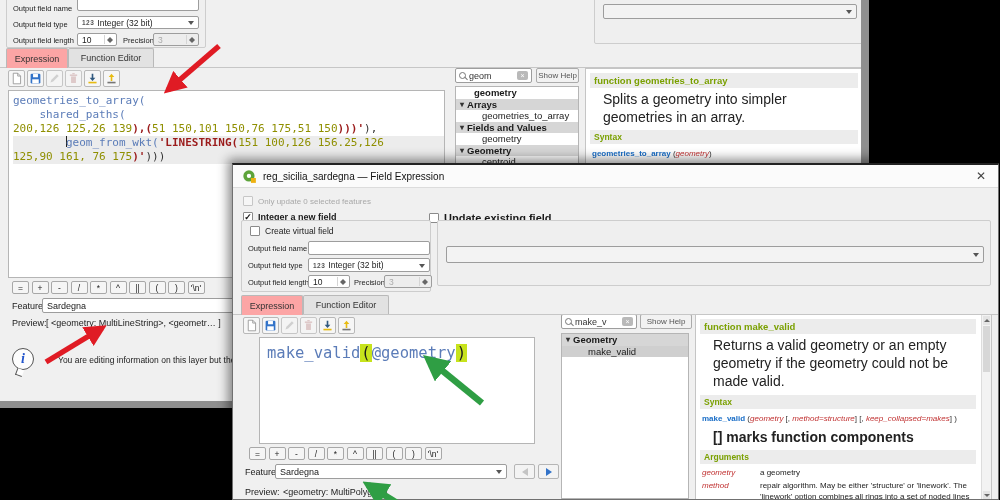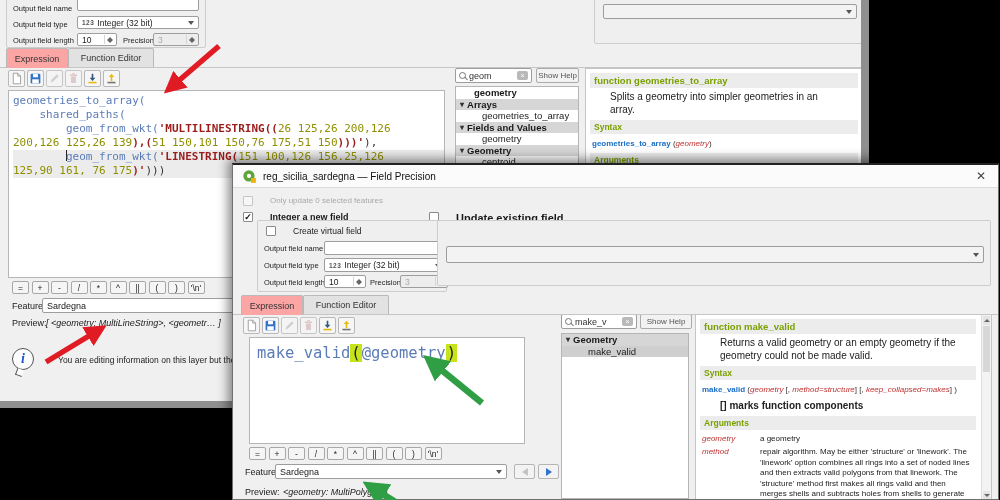--- a/index.html
+++ b/index.html
@@ -17,21 +17,21 @@
   .inp{position:absolute;background:#fff;border:1px solid #9d9d9d;border-radius:2px}
   .combo{position:absolute;background:#fff;border:1px solid #9d9d9d;border-radius:2px;font-size:8.5px;display:flex;align-items:center;padding:0 12px 0 4px;white-space:nowrap;overflow:hidden}
   .combo.disabled{background:#f3f3f3;color:#999}
   .drop-arr{position:absolute;right:4px;top:50%;margin-top:-1.5px;width:0;height:0;border-left:3.5px solid transparent;border-right:3.5px solid transparent;border-top:4px solid #555}
   .type-prefix{font-size:6.5px;font-weight:bold;color:#555;margin-right:3px;letter-spacing:.5px}
   .spin{position:absolute;background:#fff;border:1px solid #9d9d9d;border-radius:2px;font-size:8.5px;display:flex;align-items:center;padding:0 13px 0 4px}
   .spin.disabled{background:#ededed;color:#aaa}
   .updown{position:absolute;right:1px;top:1px;bottom:1px;width:11px;display:flex;flex-direction:column;justify-content:space-between;align-items:center;padding:2px 0;border-left:1px solid #d5d5d5}
   .tri-up{width:0;height:0;border-left:3px solid transparent;border-right:3px solid transparent;border-bottom:3.5px solid #666}
   .tri-dn{width:0;height:0;border-left:3px solid transparent;border-right:3px solid transparent;border-top:3.5px solid #666}
-  .chk{position:absolute;display:flex;gap:17px;font-size:8.5px;white-space:nowrap}
+  .chk{position:absolute;display:flex;align-items:center;gap:5px;font-size:8.5px;white-space:nowrap}
   .chk .box{width:10px;height:10px;background:#fff;border:1px solid #8a8a8a;border-radius:1px;font-size:9px;line-height:9px;text-align:center;color:#111;font-weight:bold;flex:none}
   .chk.checked .box::after{content:"✓"}
   .chk.bold{font-weight:bold}
   .chk.disabled{color:#a8a8a8}
   .chk.disabled .box{border-color:#c6c6c6;background:#f6f6f6}
   .tab{position:absolute;height:19px;font-size:9px;display:flex;align-items:center;justify-content:center;border:1px solid #b9b9b9;border-bottom:none;border-radius:2px 2px 0 0;background:#e2e2e2;color:#333;z-index:2}
   .tab.active{background:#fca5a5;height:20px;z-index:3}
   .hline{position:absolute;height:1px;background:#c6c6c6;z-index:1}
   .tbtn{position:absolute;width:17px;height:17px;border:1px solid #b8b8b8;border-radius:2px;background:#f6f6f6;display:flex;align-items:center;justify-content:center}
   .tbtn svg{width:13px;height:13px}
@@ -43,37 +43,37 @@
   .tk-fn,.tk-par,.tk-var{color:var(--code-function)}
   .tk-str{color:var(--code-string);font-weight:bold}
   .tk-num{color:var(--code-number)}
   .tk-pun,.tk-ws{color:#333}
   .tk-hl{color:#1a1a1a;background:var(--paren-highlight);padding:0 1px}
   .cur-line{background:#ececec}
   .caret{display:inline-block;width:1px;height:11px;background:#222;margin-right:-1px;vertical-align:-1px}
   .ops{position:absolute;display:flex;gap:2.5px}
   .opbtn{width:17px;height:13px;border:1px solid #a8a8a8;border-radius:2px;background:#f5f5f5;font-size:8.5px;display:flex;align-items:center;justify-content:center;color:#222}
   .rowlbl{position:absolute;font-size:9px;color:#222;white-space:nowrap}
-  .prev-val{position:absolute;font-size:9px;font-style:italic;color:#222;white-space:nowrap}
+  .prev-val{position:absolute;font-size:9px;color:#222;white-space:nowrap}
   .searchbox{position:absolute;background:#fff;border:1px solid #9d9d9d;border-radius:2px;display:flex;align-items:center;gap:3px;padding:0 3px;font-size:9px;color:#333}
   .mag{width:7px;height:7px;border:1.3px solid #777;border-radius:50%;position:relative;flex:none}
   .mag::after{content:"";position:absolute;width:4px;height:1.4px;background:#777;transform:rotate(45deg);right:-3px;bottom:-1px}
   .clr{margin-left:auto;width:11px;height:9px;background:#b9b9b9;border-radius:2px;color:#fff;font-size:7px;line-height:9px;text-align:center;flex:none}
   .btn{position:absolute;border:1px solid #ababab;border-radius:2px;background:#f2f2f2;font-size:8px;display:flex;align-items:center;justify-content:center;color:#555}
   .tree{position:absolute;background:#fff;border:1px solid #b5b5b5;overflow:hidden;font-size:9.5px}
   .tree-row{height:11.5px;display:flex;align-items:center;white-space:nowrap}
   .tree-row.group{background:#d6d6d6;font-weight:bold;padding-left:4px;gap:3px}
   .tree-row .twisty{font-size:8px;color:#333}
   .tree-row.item{padding-left:26px}
   .tree-row.boldi{padding-left:18px;font-weight:bold}
   .tree-row.selected{background:#cfcfcf}
   .helpbox{position:absolute;background:#fff;border:1px solid #c5c5c5;overflow:hidden}
   .help-band{background:#ececec;font-weight:bold;font-size:8.5px;padding:2px 4px;margin:4px 4px 2px;color:var(--help-heading)}
   .help-band.big{font-size:9.5px}
-  .help-desc{font-size:10px;line-height:1.3;margin:2px 24px;color:#222}
+  .help-desc{font-size:14px;line-height:1.3;margin:2px 17px;color:#222}
   .sig{font-size:8px;margin:5px 6px;white-space:nowrap}
   .tk-sig-fn{color:var(--signature-blue);font-weight:bold}
   .tk-sig-arg{color:var(--argument-red);font-style:italic}
   .tk-sig-pln{color:#333}
   .args{display:grid;grid-template-columns:52px 1fr;font-size:8px;line-height:1.3;margin:4px 6px;column-gap:6px;row-gap:3px}
   .arg-name{color:var(--argument-red);font-style:italic}
   .arg-desc{color:#222}
   .navbtn{position:absolute;border:1px solid #b5b5b5;background:#f3f3f3;border-radius:2px;display:flex;align-items:center;justify-content:center}
   .tri-left{width:0;height:0;border-top:4px solid transparent;border-bottom:4px solid transparent;border-right:6px solid #c4c4c4}
   .tri-right{width:0;height:0;border-top:4px solid transparent;border-bottom:4px solid transparent;border-left:6px solid var(--accent-blue)}
@@ -128,21 +128,20 @@
   <div class="tab" style="left:68px;top:48px;width:86px">
       <span>Function Editor</span>
     </div>
   <div class="hline" style="left:0;top:67px;width:869px"></div>
 
   <div></div>
 
   <div class="code" id="bg-code" style="left:8px;top:90px;width:437px;height:188px">
       <div class="code-line"><span class="tk-fn">geometries_to_array</span><span class="tk-par">(</span></div>
       <div class="code-line"><span class="tk-ws">    </span><span class="tk-fn">shared_paths</span><span class="tk-par">(</span></div>
-      <div class="code-line"><span class="tk-ws">        </span><span class="tk-fn">geom_from_wkt</span><span class="tk-par">(</span><span class="tk-str">'MULTILINESTRING((</span><span class="tk-num">26 125,26 200,126</span></div>
       <div class="code-line"><span class="tk-num">200,126 125,26 139</span><span class="tk-str">),(</span><span class="tk-num">51 150,101 150,76 175,51 150</span><span class="tk-str">)))'</span><span class="tk-pun">),</span></div>
       <div class="code-line cur-line"><span class="tk-ws">        </span><span class="caret"></span><span class="tk-fn">geom_from_wkt</span><span class="tk-par">(</span><span class="tk-str">'LINESTRING(</span><span class="tk-num">151 100,126 156.25,126</span></div>
       <div class="code-line cur-line"><span class="tk-num">125,90 161, 76 175</span><span class="tk-str">)'</span><span class="tk-pun">)))</span></div>
     </div>
 
   <div class="ops" style="left:12px;top:281px">
       <div class="opbtn">=</div>
       <div class="opbtn">+</div>
       <div class="opbtn">-</div>
       <div class="opbtn">/</div>
@@ -269,38 +268,38 @@
     </div>
   </div>
 
 <div class="win" id="fgwin">
   <div class="titlebar">
     <svg class="abs" style="left:9px;top:4px" width="15" height="15" viewBox="0 0 16 16">
       <circle cx="7.4" cy="7.4" r="6" fill="#5da33a"></circle>
       <circle cx="7.4" cy="7.4" r="2.3" fill="#fff"></circle>
       <rect x="9.6" y="9.6" width="5.2" height="5.2" fill="#edb111"></rect>
     </svg>
-    <span class="title-text">reg_sicilia_sardegna — Field Precision</span>
+    <span class="title-text">reg_sicilia_sardegna — Field Expression</span>
     <span class="close-x">✕</span>
   </div>
 
   <div class="chk disabled" style="left:10px;top:31px;font-size:8px">
     <span class="box"></span>
     <span>Only update 0 selected features</span>
   </div>
   <div class="chk bold checked" style="left:10px;top:47px;font-size:9px">
     <span class="box"></span>
     <span>Integer a new field</span>
   </div>
   <div class="chk bold" style="left:196px;top:47px;font-size:11px">
     <span class="box"></span>
     <span>Update existing field</span>
   </div>
 
-  <div class="groupbox" style="left:24px;top:55px;width:190px;height:72px">
+  <div class="groupbox" style="left:8px;top:55px;width:190px;height:72px">
     <div class="chk" style="left:8px;top:5px;font-size:8.5px">
       <span class="box"></span>
       <span>Create virtual field</span>
     </div>
     <span class="lbl" style="left:6px;top:23px">Output field name</span>
     <div class="inp" style="left:66px;top:20px;width:122px;height:14px"></div>
     <span class="lbl" style="left:6px;top:40px">Output field type</span>
     <div class="combo" style="left:66px;top:37px;width:122px;height:14px">
       <span class="type-prefix">123</span>
       <span>Integer (32 bit)</span>
@@ -333,21 +332,21 @@
   <div class="tab active" style="left:8px;top:130px;width:62px">
       <span>Expression</span>
     </div>
   <div class="tab" style="left:70px;top:130px;width:86px">
       <span>Function Editor</span>
     </div>
   <div class="hline" style="left:0;top:149px;width:767px"></div>
 
   <div></div>
 
-  <div class="code" id="fg-code" style="left:16px;top:172px;width:276px;height:107px">
+  <div class="code" id="fg-code" style="left:26px;top:172px;width:276px;height:107px">
     <div class="code-line"><span class="tk-fn">make_valid</span><span class="tk-hl">(</span><span class="tk-var">@geometry</span><span class="tk-hl">)</span></div>
   </div>
 
   <div class="ops" style="left:16px;top:282px">
       <div class="opbtn">=</div>
       <div class="opbtn">+</div>
       <div class="opbtn">-</div>
       <div class="opbtn">/</div>
       <div class="opbtn">*</div>
       <div class="opbtn">^</div>

